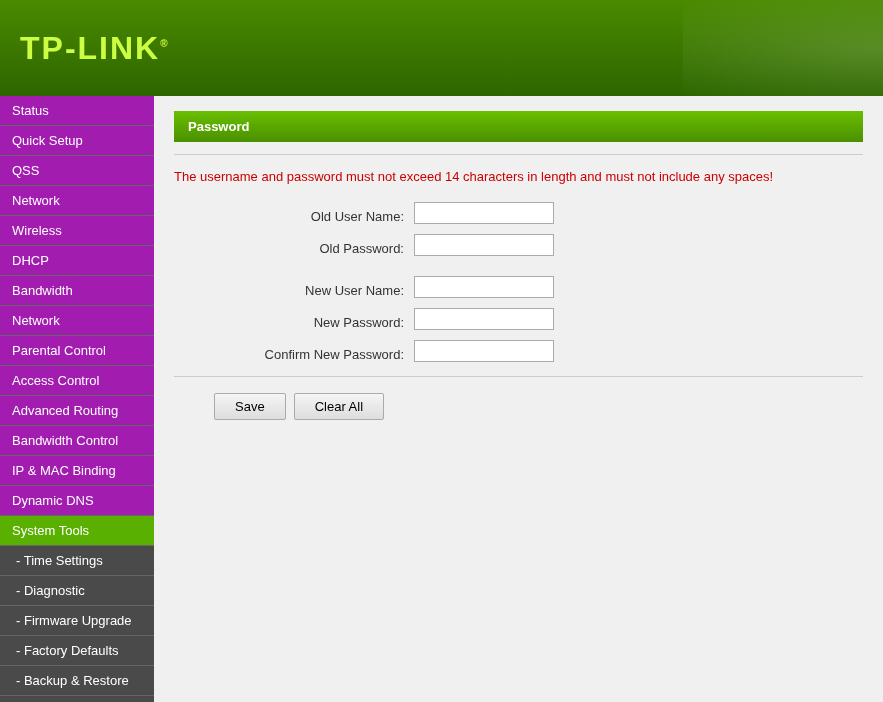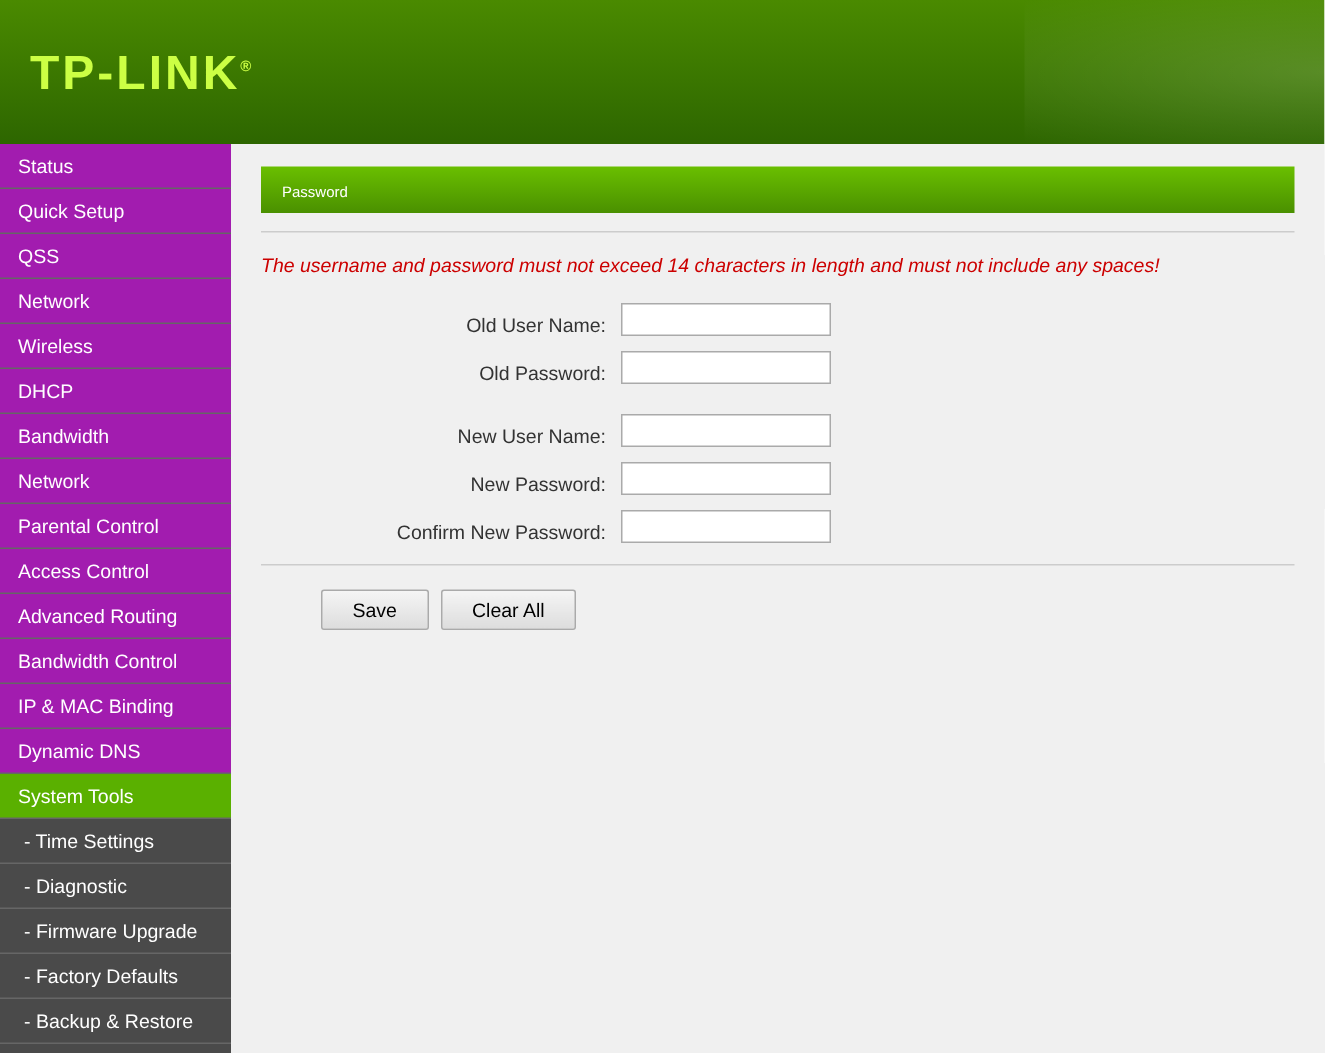--- a/index.html
+++ b/index.html
@@ -74,37 +74,36 @@
     }
 
     
     .page-title-bar {
       background: linear-gradient(to bottom, #6abf00, #4a9000);
       padding: 8px 14px;
       margin-bottom: 12px;
     }
     .page-title-bar span {
       color: #fff;
-      font-size: 10px;
-      font-weight: normal;
+      font-size: 13px;
+      font-weight: bold;
     }
 
     
     .divider {
       border: none;
       border-top: 1px solid #ccc;
       margin: 8px 0 14px 0;
     }
 
     
     .warning-text {
       color: #cc0000;
       font-size: 13px;
       margin-bottom: 18px;
-      font-style: italic;
     }
 
     
     .form-table {
       margin-left: 40px;
     }
     .form-row {
       display: flex;
       align-items: flex-end;
       margin-bottom: 10px;

